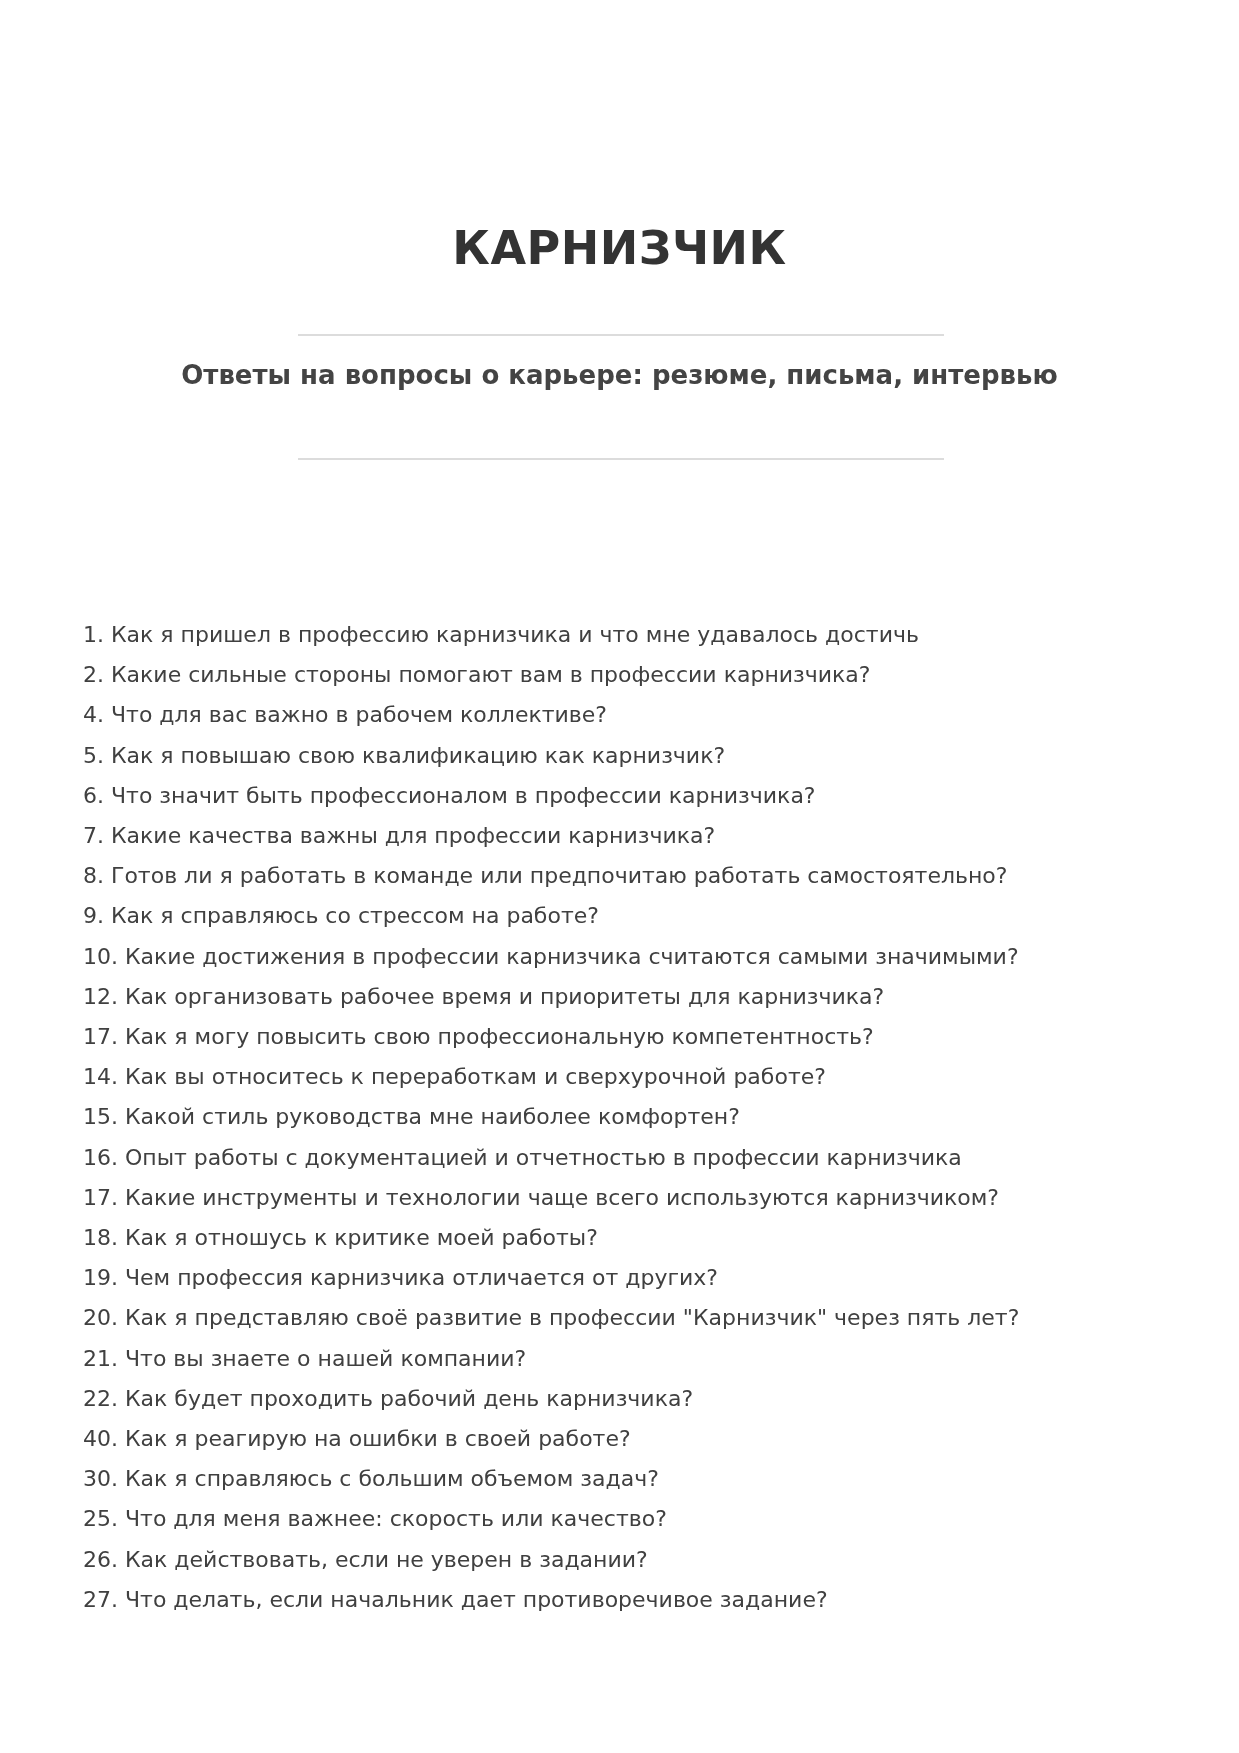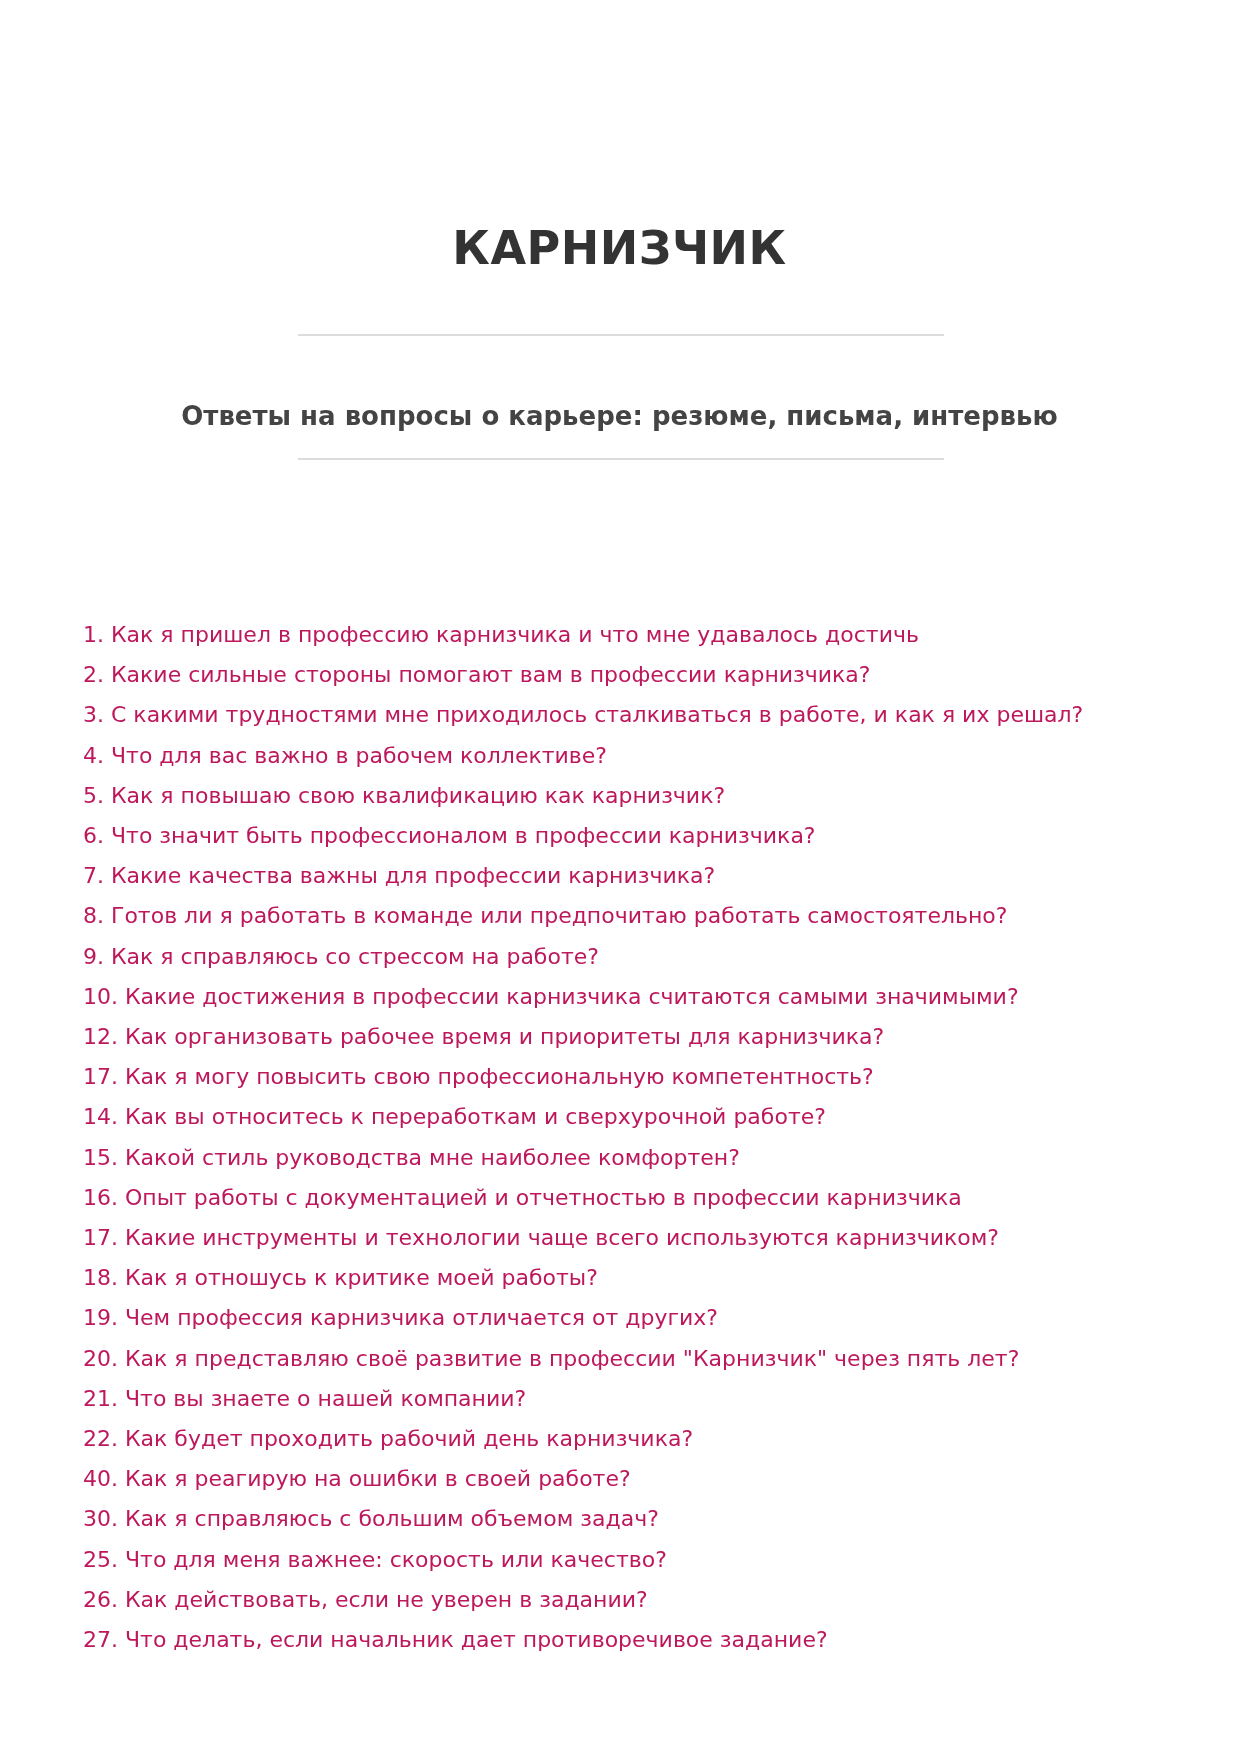--- a/index.html
+++ b/index.html
@@ -3,37 +3,36 @@
 <meta charset="utf-8">
 <style>
   html, body { margin: 0; padding: 0; background: #ffffff; }
   body { width: 1239px; height: 1753px; position: relative; overflow: hidden;
          font-family: "DejaVu Sans", "Liberation Sans", sans-serif; color: #333333; }
   .title { position: absolute; top: 190px; left: 0; width: 1239px; text-align: center;
            font-size: 46px; font-weight: bold; color: #333333; letter-spacing: 0.5px; }
   .rule { position: absolute; left: 298px; width: 646px; height: 2px; background: #dcdcdc; }
   .rule.top { top: 334px; }
   .rule.bottom { top: 458px; }
-  .subtitle { position: absolute; top: 401px; left: 0; width: 1239px; text-align: center;
+  .subtitle { position: absolute; top: 360px; left: 0; width: 1239px; text-align: center;
               font-size: 26px; font-weight: bold; color: #444444; }
   .qlist { position: absolute; top: 615px; left: 83px; margin: 0; padding: 0; list-style: none; }
-  .qlist li { font-size: 22px; line-height: 40.2px; color: #be185d; white-space: nowrap; }
+  .qlist li { font-size: 22px; line-height: 40.2px; color: #404040; white-space: nowrap; }
 </style>
 </head>
 <body>
 
 <h1 class="title">КАРНИЗЧИК</h1>
 <div class="rule top"></div>
 <div class="subtitle">Ответы на вопросы о карьере: резюме, письма, интервью</div>
 <div class="rule bottom"></div>
 
 <ul class="qlist">
   <li>1. Как я пришел в профессию карнизчика и что мне удавалось достичь</li>
   <li>2. Какие сильные стороны помогают вам в профессии карнизчика?</li>
-  <li>3. С какими трудностями мне приходилось сталкиваться в работе, и как я их решал?</li>
   <li>4. Что для вас важно в рабочем коллективе?</li>
   <li>5. Как я повышаю свою квалификацию как карнизчик?</li>
   <li>6. Что значит быть профессионалом в профессии карнизчика?</li>
   <li>7. Какие качества важны для профессии карнизчика?</li>
   <li>8. Готов ли я работать в команде или предпочитаю работать самостоятельно?</li>
   <li>9. Как я справляюсь со стрессом на работе?</li>
   <li>10. Какие достижения в профессии карнизчика считаются самыми значимыми?</li>
   <li>12. Как организовать рабочее время и приоритеты для карнизчика?</li>
   <li>17. Как я могу повысить свою профессиональную компетентность?</li>
   <li>14. Как вы относитесь к переработкам и сверхурочной работе?</li>

